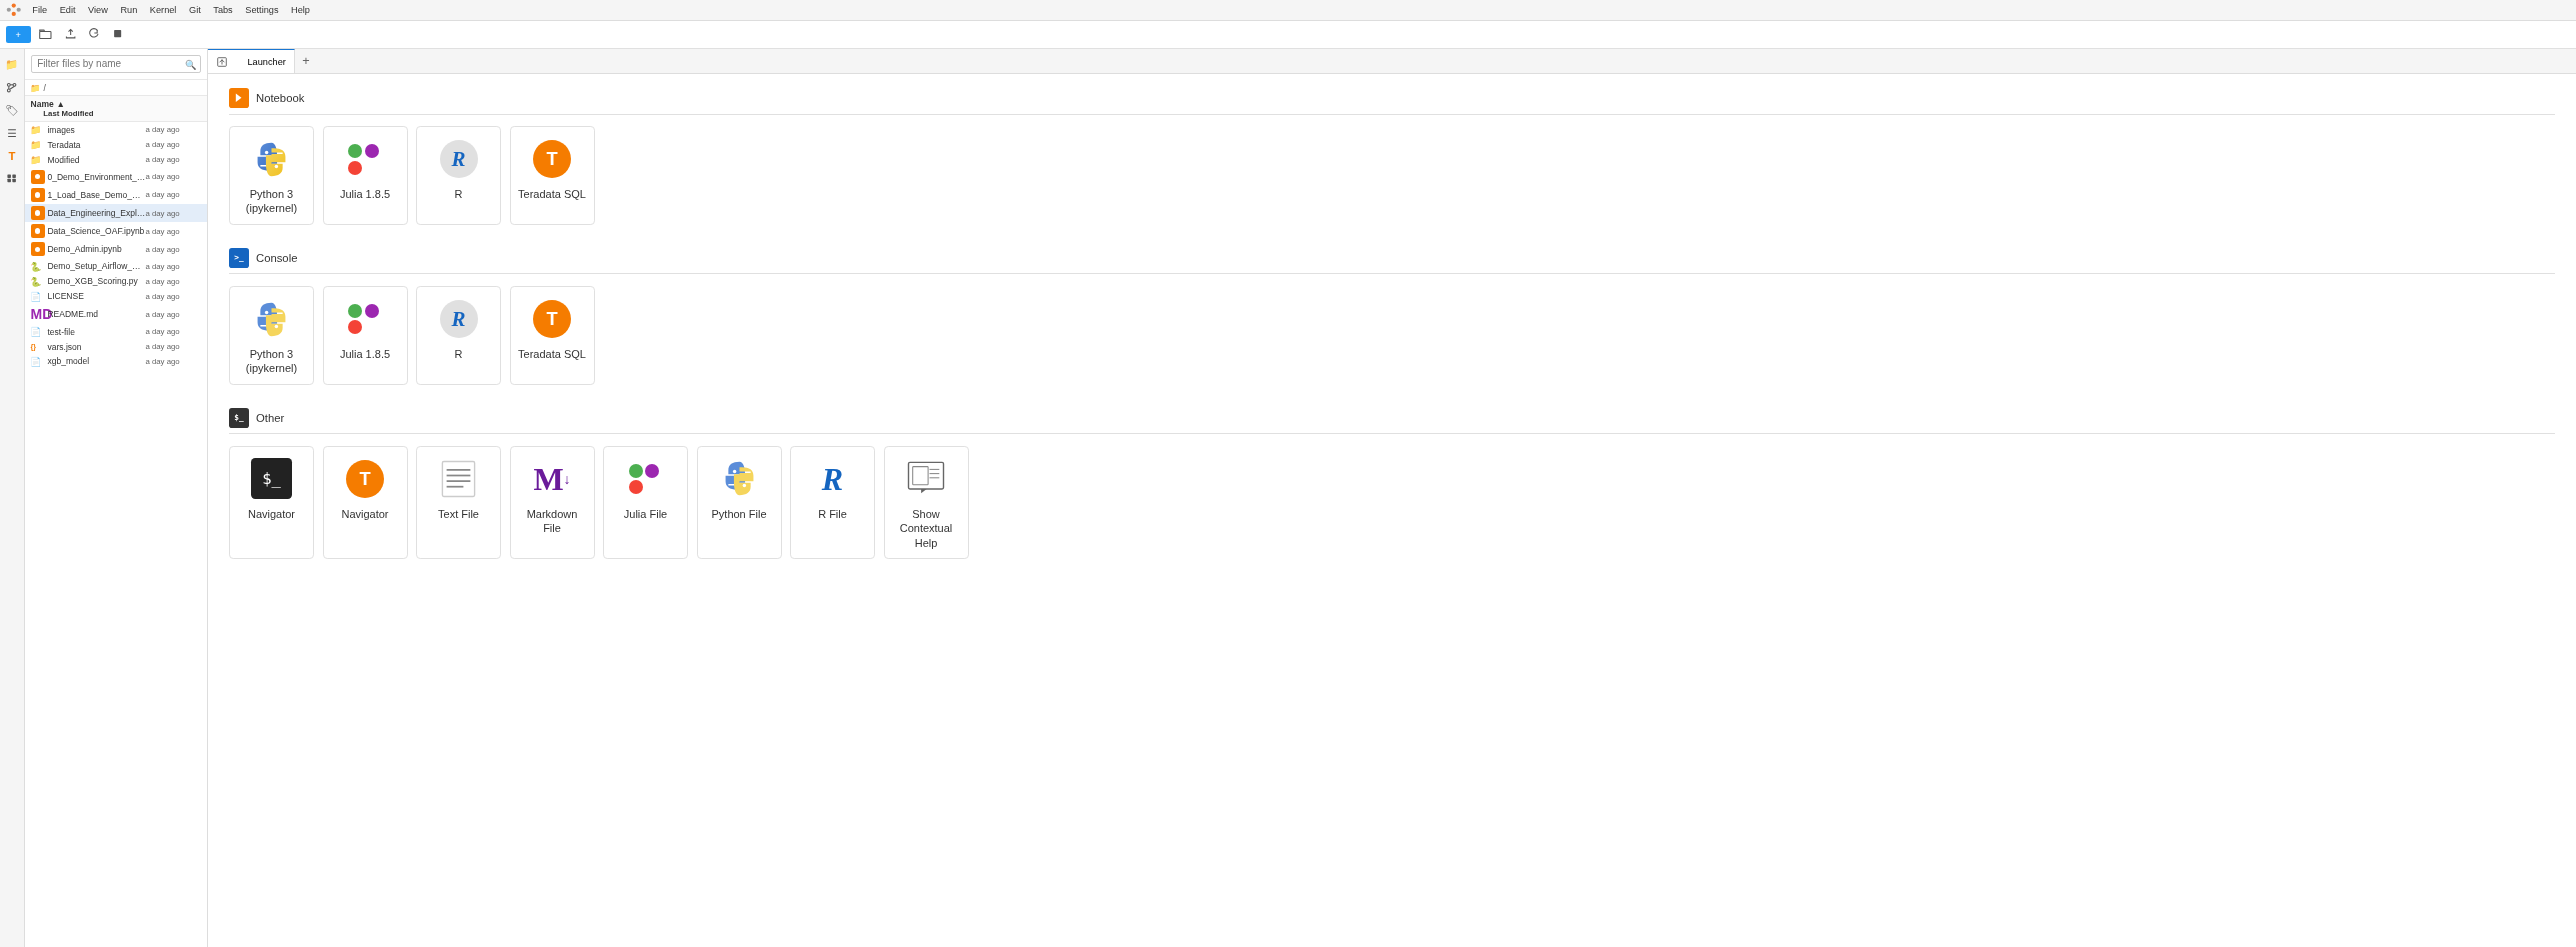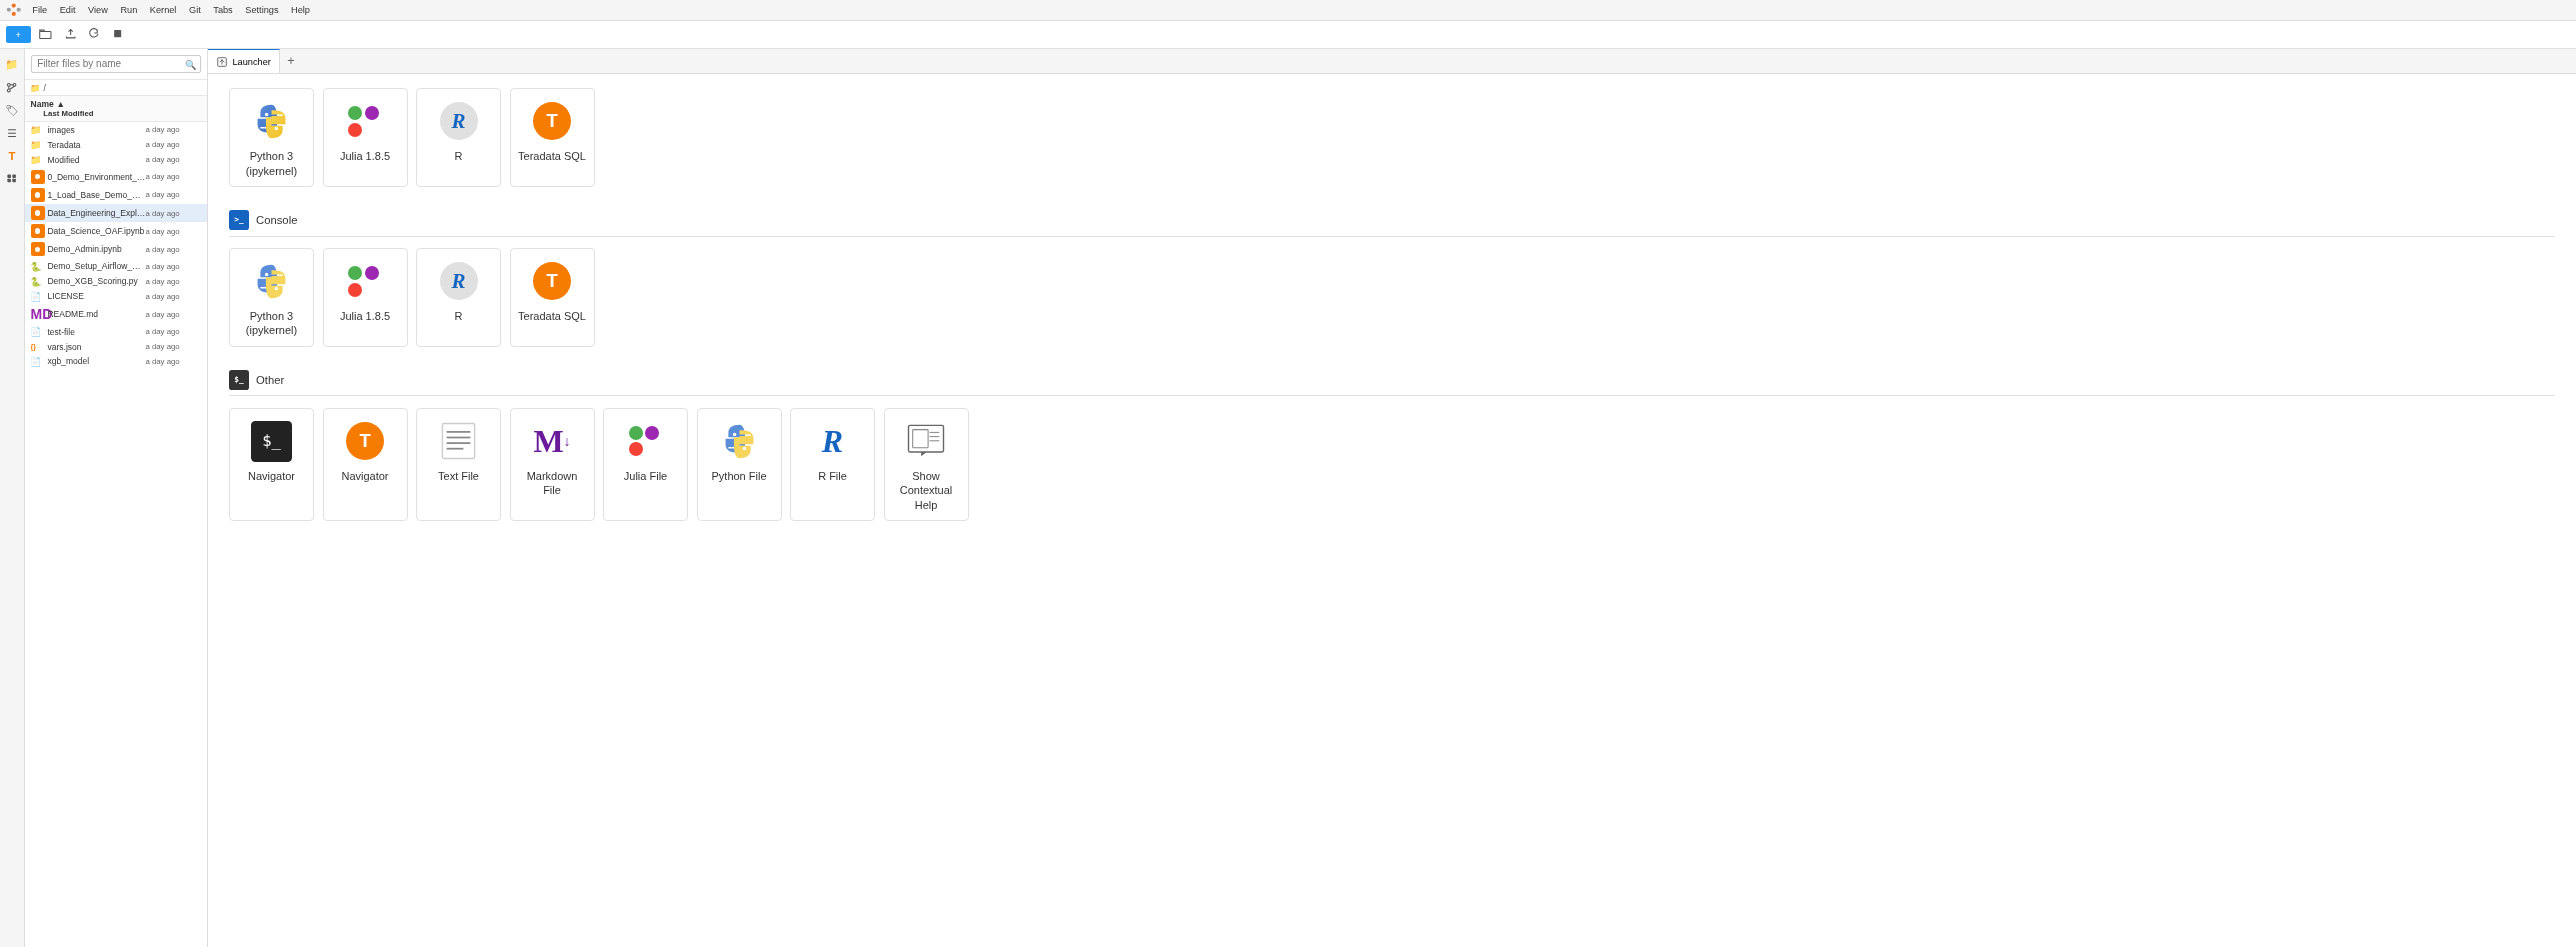--- a/index.html
+++ b/index.html
@@ -36,21 +36,21 @@
     .file-list { flex: 1; overflow-y: auto; }
     .file-item { display: flex; align-items: center; padding: 2.1px 5.6px; cursor: pointer; font-size: 8.5px; color: #333; }
     .file-item.selected { background: #e3edf9; }
     .file-item .file-icon { width: 12.7px; margin-right: 4.2px; font-size: 9.2px; flex-shrink: 0; }
     .file-item .file-name { flex: 1; overflow: hidden; text-overflow: ellipsis; white-space: nowrap; }
     .file-item .file-date { width: 56px; text-align: left; font-size: 7.8px; color: #666; flex-shrink: 0; }
 
     
     .content-area { flex: 1; display: flex; flex-direction: column; overflow: hidden; }
     .tab-bar { display: flex; align-items: center; background: #f5f5f5; border-bottom: 0.7px solid #ddd; height: 25px; flex-shrink: 0; }
-    .tab { display: flex; align-items: center; padding: 0 8.5px; height: 100%; border-right: 0.7px solid #ddd; cursor: pointer; font-size: 9.2px; gap: 6px; background: #fff; border-top: 1.4px solid transparent; }
+    .tab { display: flex; align-items: center; padding: 0 8.5px; height: 100%; border-right: 0.7px solid #ddd; cursor: pointer; font-size: 9.2px; gap: 21px; background: #fff; border-top: 1.4px solid transparent; }
     .tab.active { background: #fff; border-top: 1.4px solid #1976d2; }
     .tab-add { padding: 0 7px; cursor: pointer; font-size: 12.7px; color: #666; display: flex; align-items: center; }
     .launcher { flex: 1; overflow-y: auto; padding: 14px 21px; background: #fff; }
 
     
     .launcher-section { margin-bottom: 22.6px; }
     .section-header { display: flex; align-items: center; gap: 7px; margin-bottom: 11.3px; font-size: 11.3px; font-weight: 500; color: #333; padding-bottom: 5.6px; border-bottom: 0.7px solid #e0e0e0; }
     .section-icon { width: 20px; height: 20px; display: flex; align-items: center; justify-content: center; border-radius: 2.8px; font-size: 10px; font-weight: bold; }
     .section-icon.notebook { background: #f57c00; color: #fff; }
     .section-icon.console { background: #1565c0; color: #fff; font-family: monospace; }
@@ -271,20 +271,28 @@
           <path d="M4 7 L7 4 L10 7 M7 4 L7 10" stroke="#555" stroke-width="1.2" stroke-linecap="round"></path>
         </svg>
         <span>Launcher</span>
       </div>
       <div class="tab-add">+</div>
     </div>
 
     <div class="launcher">
 
       <div class="launcher-section">
+        <div class="section-header">
+          <div class="section-icon notebook">
+            <svg width="11.3" height="11.3" viewBox="0 0 16 16" fill="white">
+              <polygon points="4,2 12,8 4,14"></polygon>
+            </svg>
+          </div>
+          <span>Notebook</span>
+        </div>
         <div class="launcher-grid">
 
           <div class="launcher-item">
             <div class="launcher-item-icon">
               <svg width="39" height="39" viewBox="0 0 56 56">
                 <defs>
                   <linearGradient id="pyblue" x1="0%" y1="0%" x2="100%" y2="100%">
                     <stop offset="0%" style="stop-color:#5b8dd9"></stop>
                     <stop offset="100%" style="stop-color:#3a6fc4"></stop>
                   </linearGradient>

